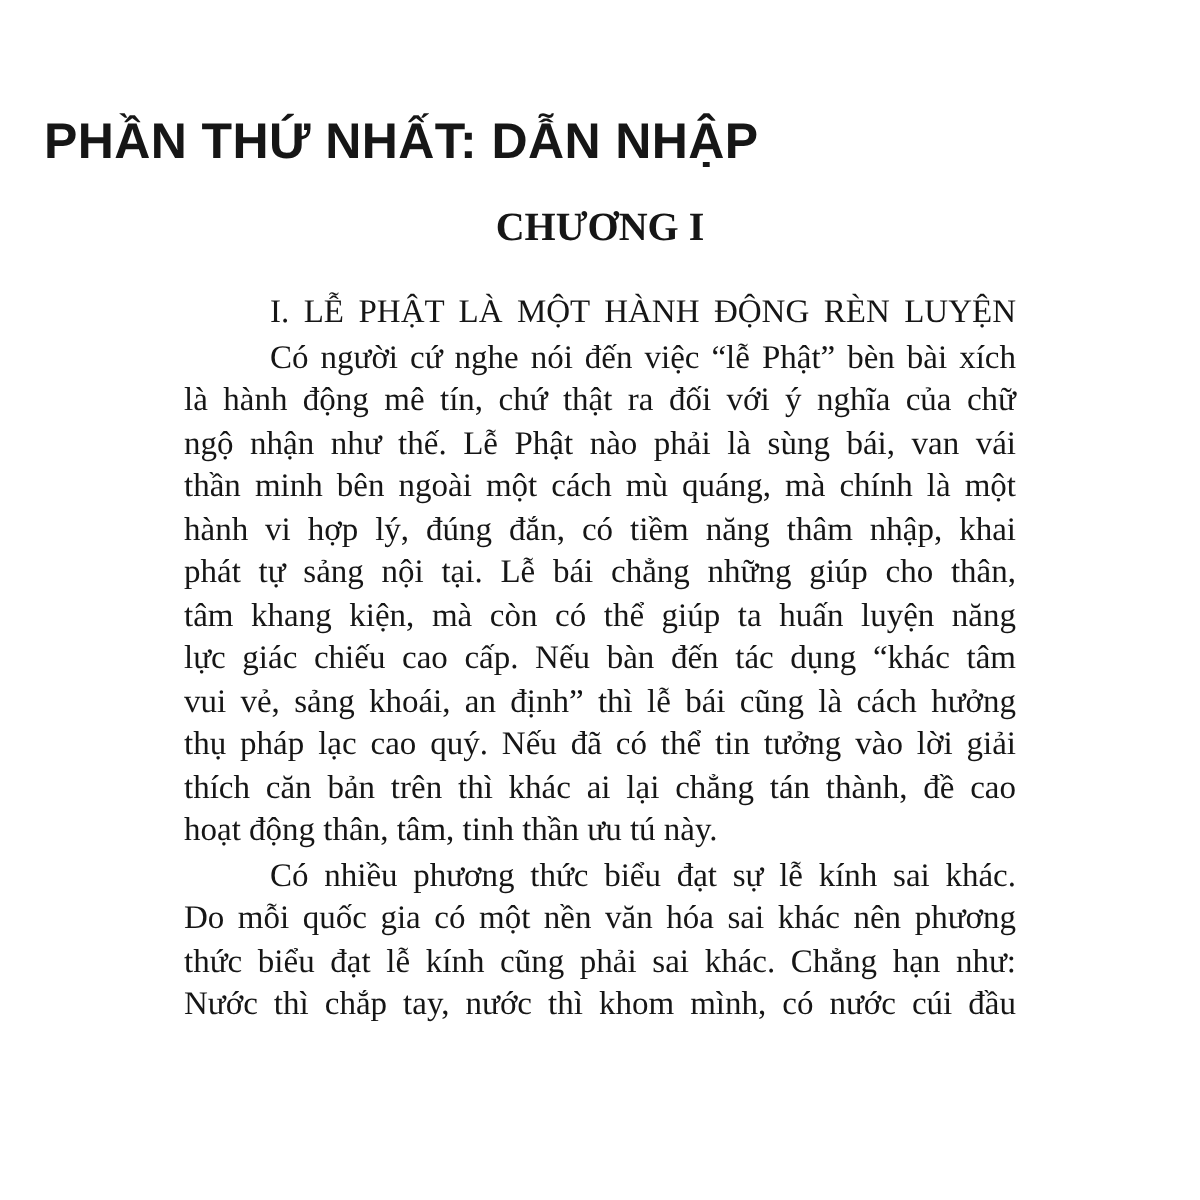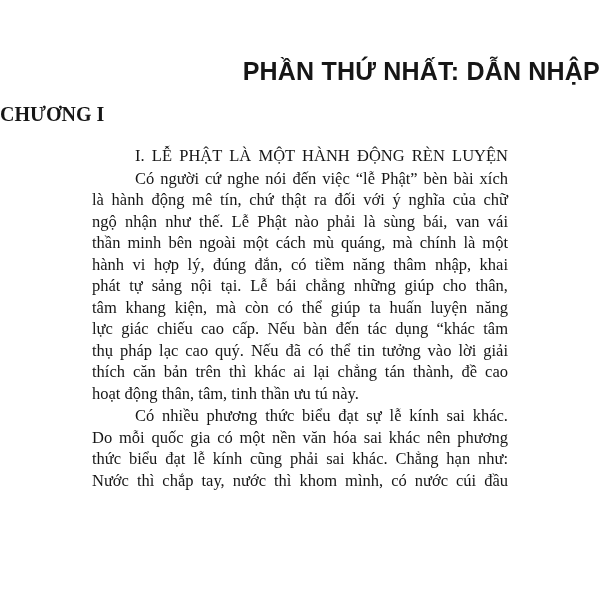--- a/index.html
+++ b/index.html
@@ -16,34 +16,35 @@
     overflow: hidden;
   }
   .part-title {
     position: absolute;
     top: 56px;
     left: 0;
     width: 600px;
     margin: 0;
     box-sizing: border-box;
     padding-left: 22px;
-    text-align: right;
+    text-align: left;
     font-family: "Liberation Sans", sans-serif;
     font-weight: bold;
     font-size: 25px;
     line-height: 30px;
     letter-spacing: 0.2px;
     white-space: nowrap;
   }
   .chapter-title {
     position: absolute;
     top: 100px;
     left: 0;
     width: 600px;
     margin: 0;
+    text-align: center;
     font-family: "Liberation Serif", serif;
     font-weight: bold;
     font-size: 20px;
     line-height: 28px;
   }
   .text-col {
     position: absolute;
     left: 91px;
     top: 144px;
     width: 418px;
@@ -85,20 +86,21 @@
 
     <div class="para">
       <div class="tline indent">Có người cứ nghe nói đến việc “lễ Phật” bèn bài xích</div>
       <div class="tline">là hành động mê tín, chứ thật ra đối với ý nghĩa của chữ</div>
       <div class="tline">ngộ nhận như thế. Lễ Phật nào phải là sùng bái, van vái</div>
       <div class="tline">thần minh bên ngoài một cách mù quáng, mà chính là một</div>
       <div class="tline">hành vi hợp lý, đúng đắn, có tiềm năng thâm nhập, khai</div>
       <div class="tline">phát tự sảng nội tại. Lễ bái chẳng những giúp cho thân,</div>
       <div class="tline">tâm khang kiện, mà còn có thể giúp ta huấn luyện năng</div>
       <div class="tline">lực giác chiếu cao cấp. Nếu bàn đến tác dụng “khác tâm</div>
+      <div class="tline">vui vẻ, sảng khoái, an định” thì lễ bái cũng là cách hưởng</div>
       <div class="tline">thụ pháp lạc cao quý. Nếu đã có thể tin tưởng vào lời giải</div>
       <div class="tline">thích căn bản trên thì khác ai lại chẳng tán thành, đề cao</div>
       <div class="tline lastline">hoạt động thân, tâm, tinh thần ưu tú này.</div>
     </div>
 
     <div class="para">
       <div class="tline indent">Có nhiều phương thức biểu đạt sự lễ kính sai khác.</div>
       <div class="tline">Do mỗi quốc gia có một nền văn hóa sai khác nên phương</div>
       <div class="tline">thức biểu đạt lễ kính cũng phải sai khác. Chẳng hạn như:</div>
       <div class="tline">Nước thì chắp tay, nước thì khom mình, có nước cúi đầu</div>

